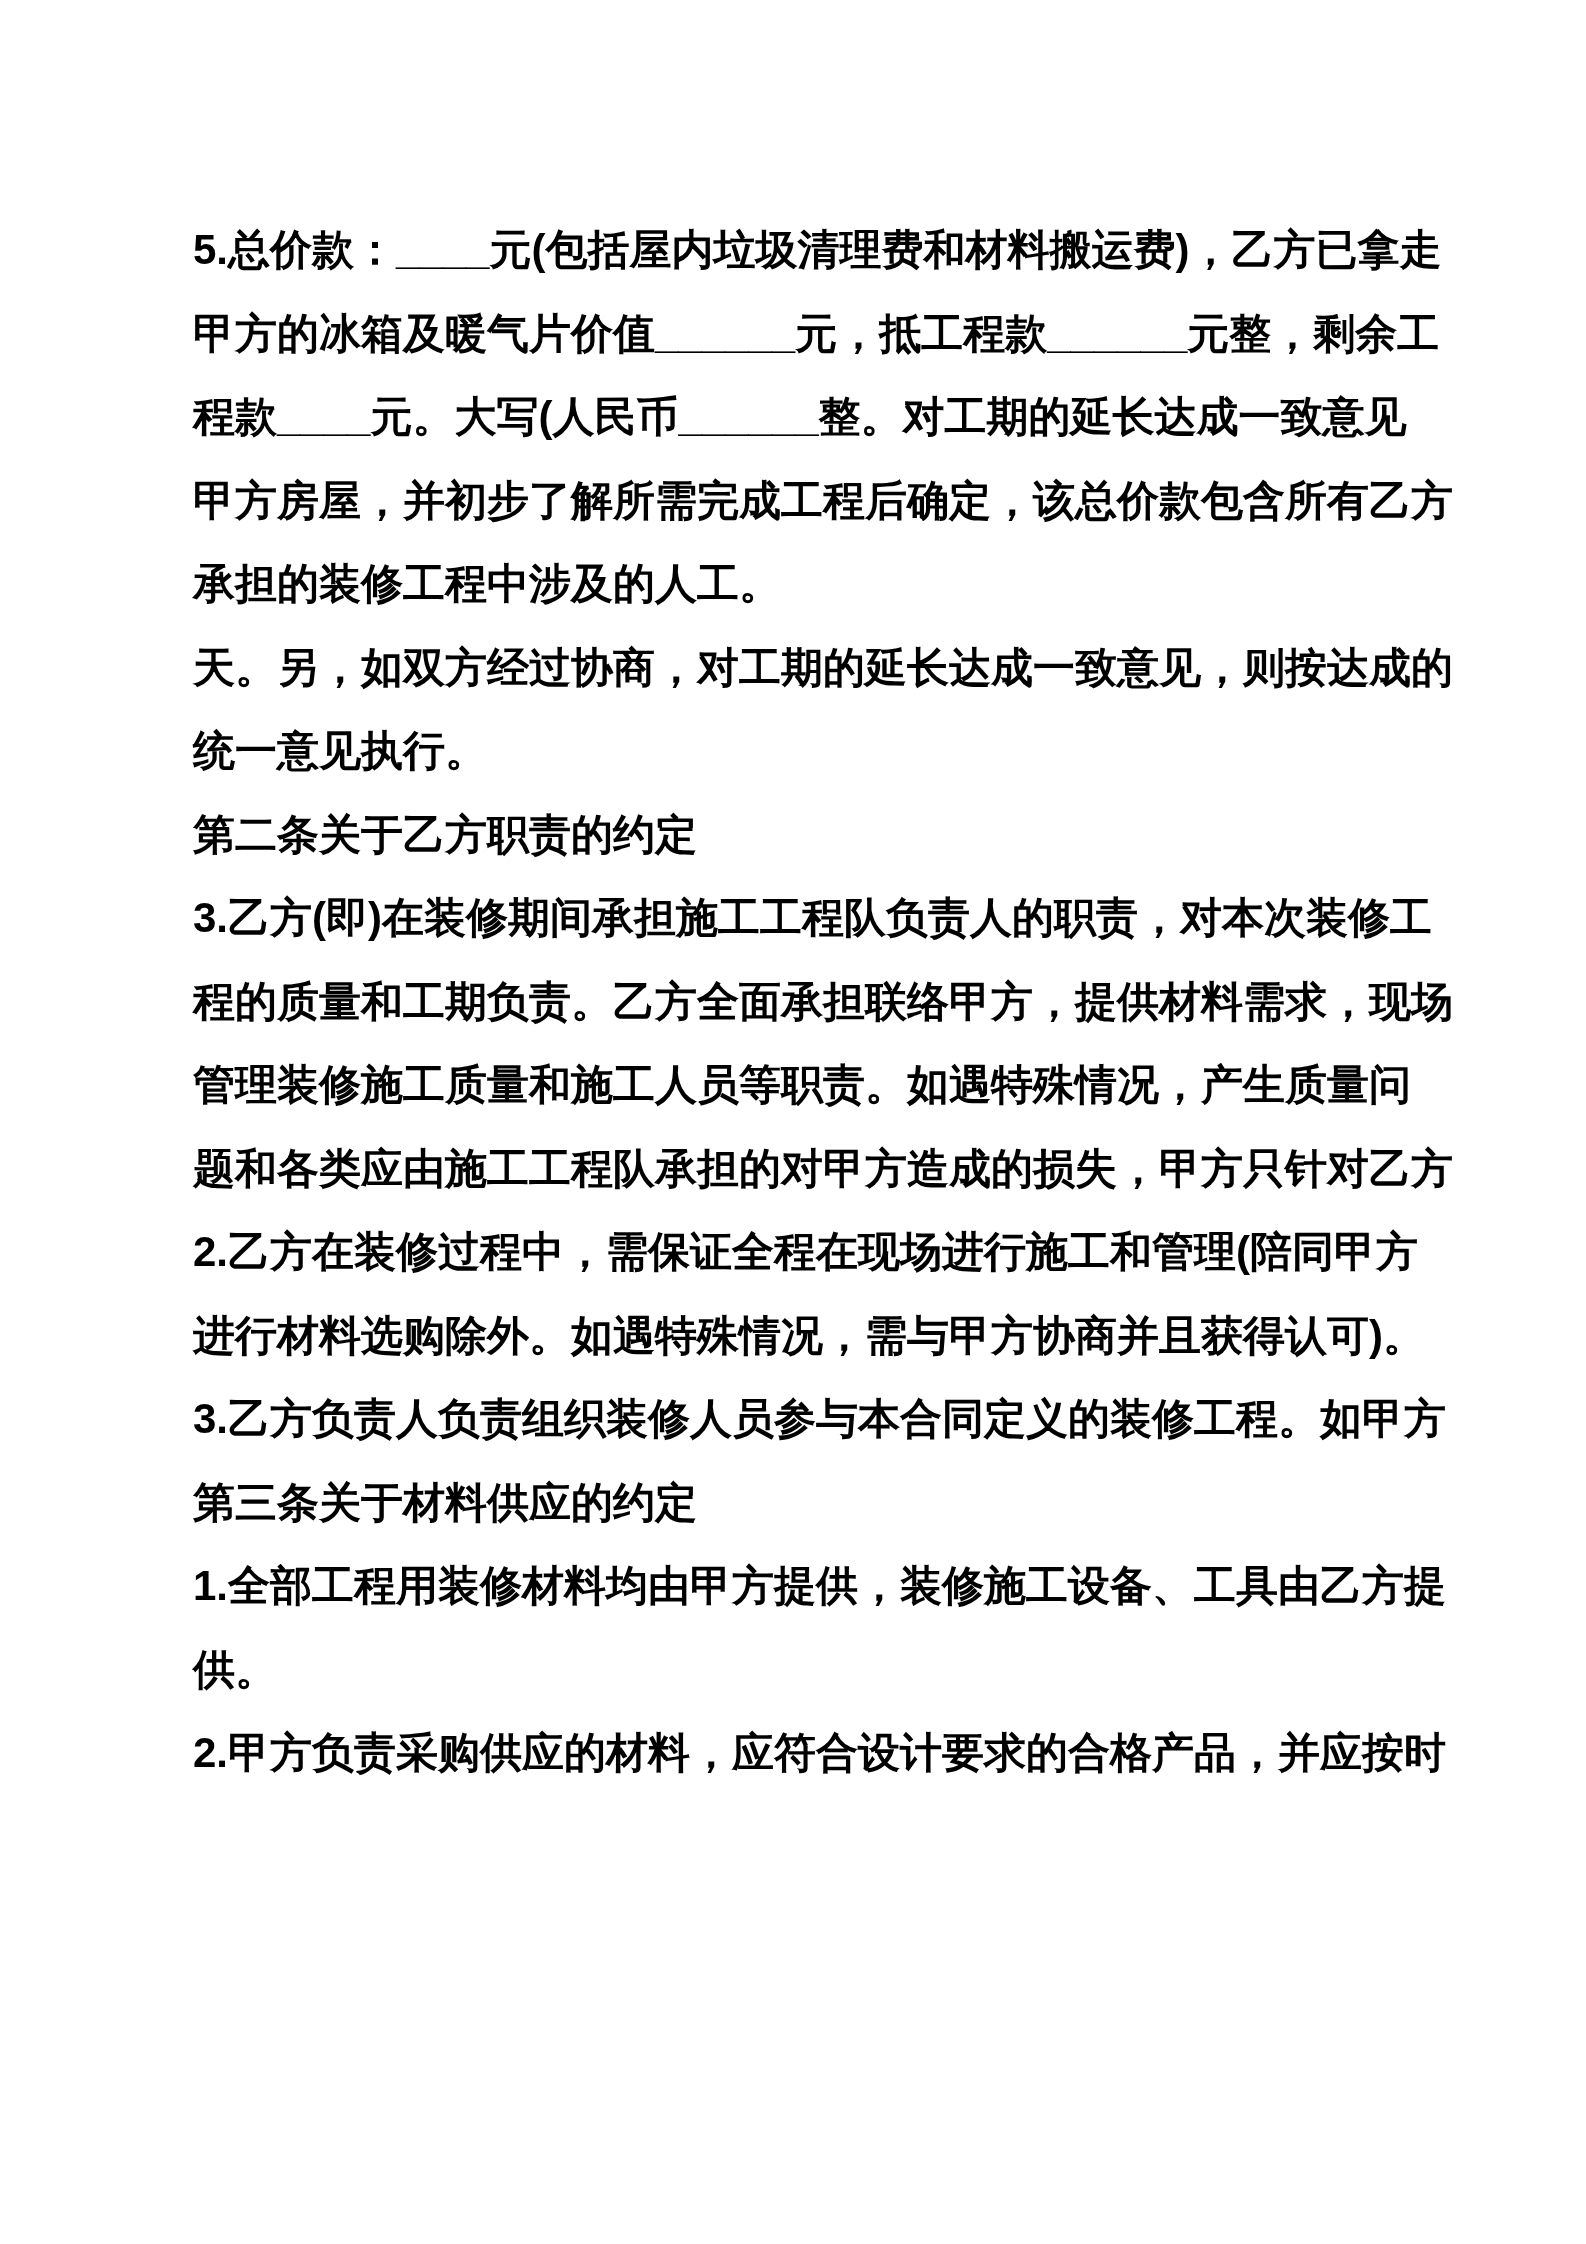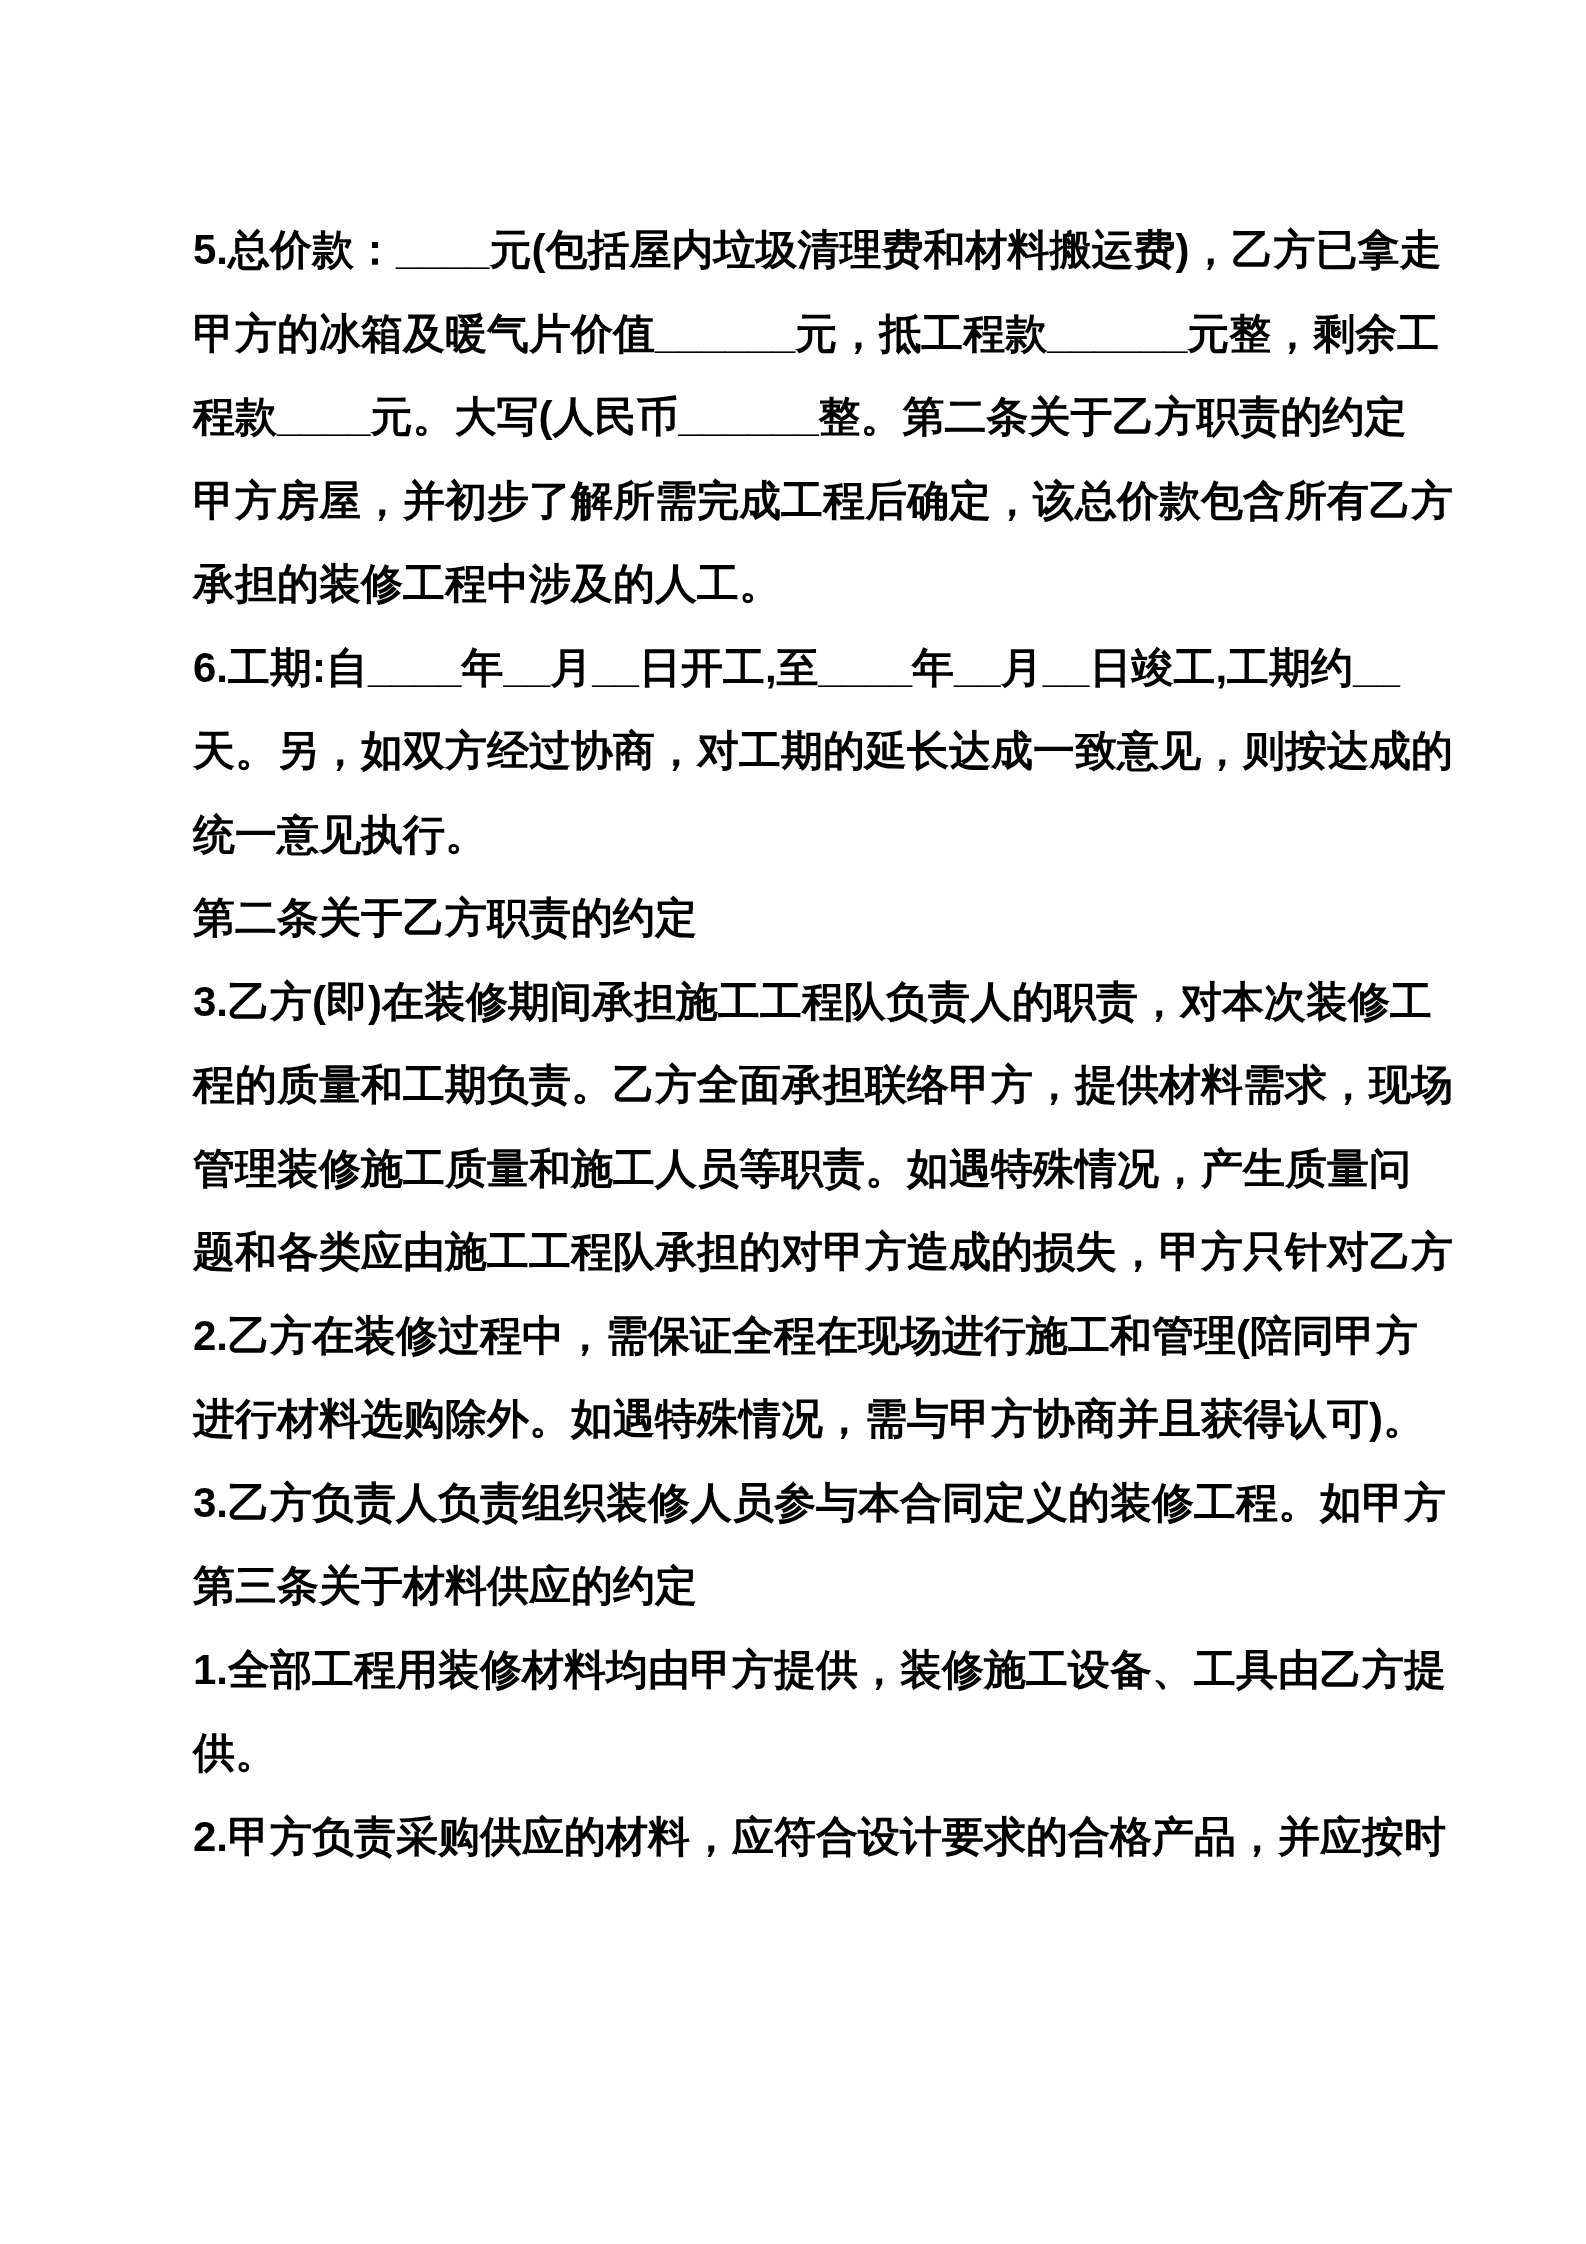--- a/index.html
+++ b/index.html
@@ -38,24 +38,23 @@
       letter-spacing: 0px;
     }
   </style>
 </head>
 <body>
 
 <div class="page">
   <div class="doc">
     <div class="line">5.总价款：____元(包括屋内垃圾清理费和材料搬运费)，乙方已拿走</div>
     <div class="line">甲方的冰箱及暖气片价值______元，抵工程款______元整，剩余工</div>
-    <div class="line">程款____元。大写(人民币______整。第二条关于乙方职责的约定</div>
+    <div class="line">程款____元。大写(人民币______整。对工期的延长达成一致意见</div>
     <div class="line">甲方房屋，并初步了解所需完成工程后确定，该总价款包含所有乙方</div>
     <div class="line">承担的装修工程中涉及的人工。</div>
-    <div class="line">6.工期:自____年__月__日开工,至____年__月__日竣工,工期约__</div>
     <div class="line">天。另，如双方经过协商，对工期的延长达成一致意见，则按达成的</div>
     <div class="line">统一意见执行。</div>
     <div class="line">第二条关于乙方职责的约定</div>
     <div class="line">3.乙方(即)在装修期间承担施工工程队负责人的职责，对本次装修工</div>
     <div class="line">程的质量和工期负责。乙方全面承担联络甲方，提供材料需求，现场</div>
     <div class="line">管理装修施工质量和施工人员等职责。如遇特殊情况，产生质量问</div>
     <div class="line">题和各类应由施工工程队承担的对甲方造成的损失，甲方只针对乙方</div>
     <div class="line">2.乙方在装修过程中，需保证全程在现场进行施工和管理(陪同甲方</div>
     <div class="line">进行材料选购除外。如遇特殊情况，需与甲方协商并且获得认可)。</div>
     <div class="line">3.乙方负责人负责组织装修人员参与本合同定义的装修工程。如甲方</div>

